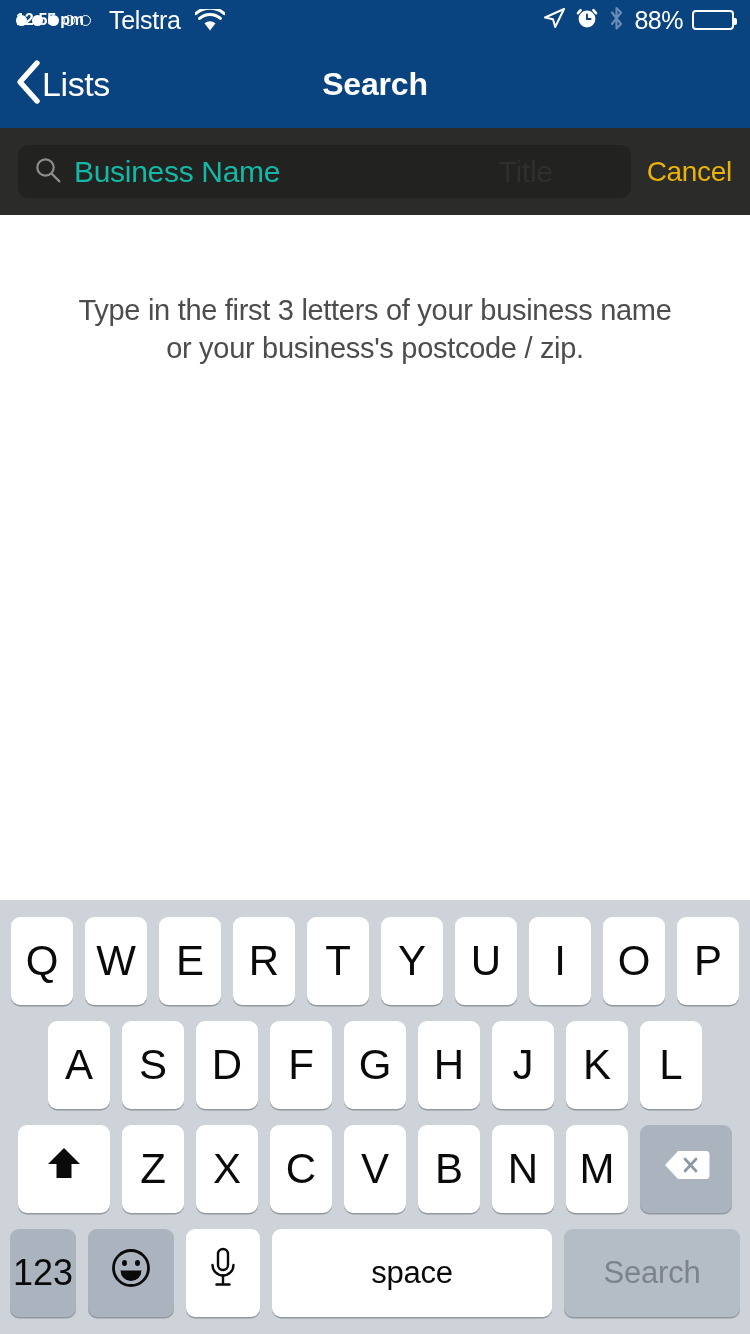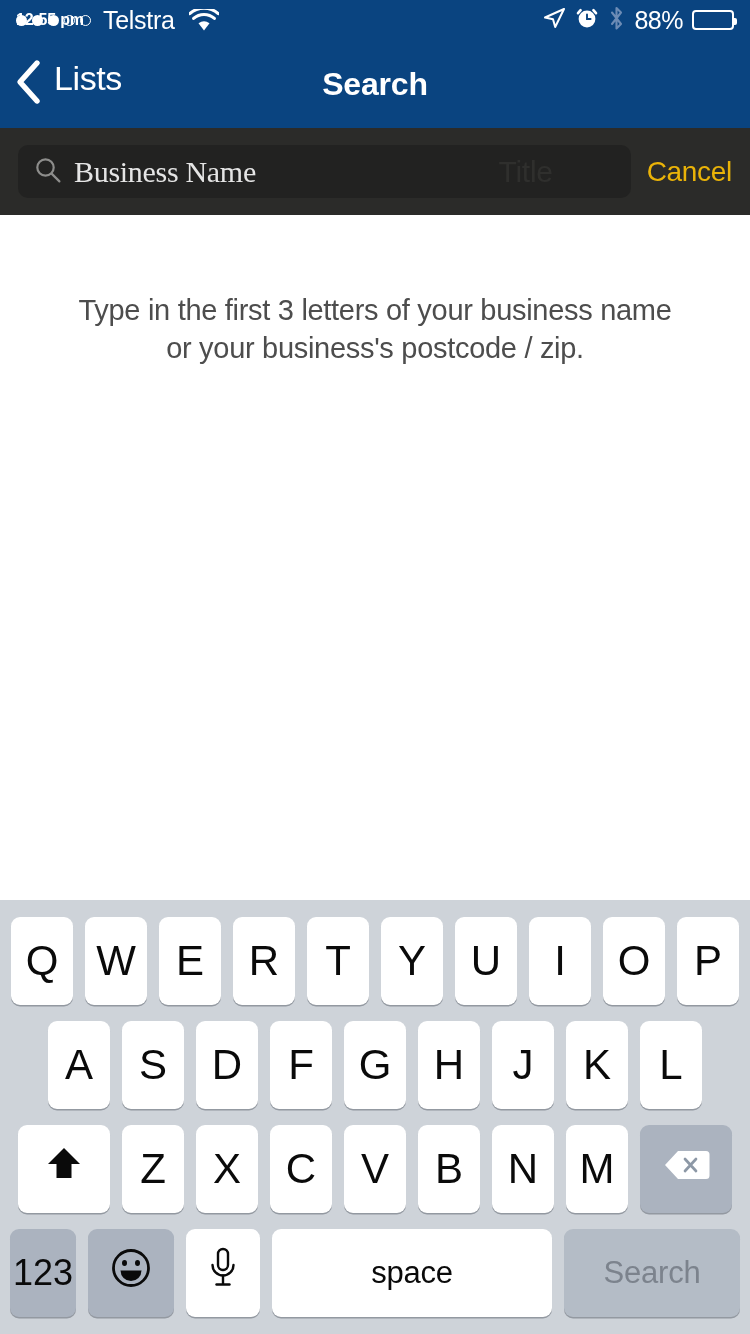--- a/index.html
+++ b/index.html
@@ -29,21 +29,21 @@
   }
   .dot.hollow {
     background:transparent;
     border:1.6px solid #ffffff;
     width:11px; height:11px;
   }
   .carrier {
     font-size:25px;
     font-weight:400;
     letter-spacing:-0.3px;
-    margin-left:4px;
+    margin-left:10px;
   }
   .wifi-icon { margin-left:6px; display:flex; align-items:center; }
 
   .status-center {
     position:absolute;
     left:16px; right:0;
     font-size:16px;
     font-weight:600;
     letter-spacing:-0.2px;
     pointer-events:none;
@@ -87,22 +87,22 @@
   .nav-bar {
     height:88px;
     background:#0a4480;
     display:flex;
     align-items:center;
     position:relative;
     padding:0 14px;
   }
   .nav-back {
     display:flex;
-    align-items:flex-start;
-    gap:12px;
+    align-items:center;
+    gap:0;
     cursor:pointer;
     z-index:2;
   }
   .nav-back-label {
     color:#ffffff;
     font-size:34px;
     font-weight:400;
     letter-spacing:-0.4px;
   }
   .nav-title {
@@ -131,25 +131,24 @@
     background:#222221;
     border-radius:10px;
     display:flex;
     align-items:center;
     padding:0 16px;
     gap:12px;
     position:relative;
     overflow:hidden;
   }
   .search-placeholder {
-    color:#e5e5e5;
+    color:#14b8a6;
     font-size:30px;
     font-weight:400;
     letter-spacing:-0.3px;
-    font-family:Liberation Serif, serif;
   }
   .search-watermark {
     position:absolute;
     right:78px;
     color:#2f2f2d;
     font-size:30px;
     letter-spacing:-0.3px;
     user-select:none;
   }
   .cancel-button {

